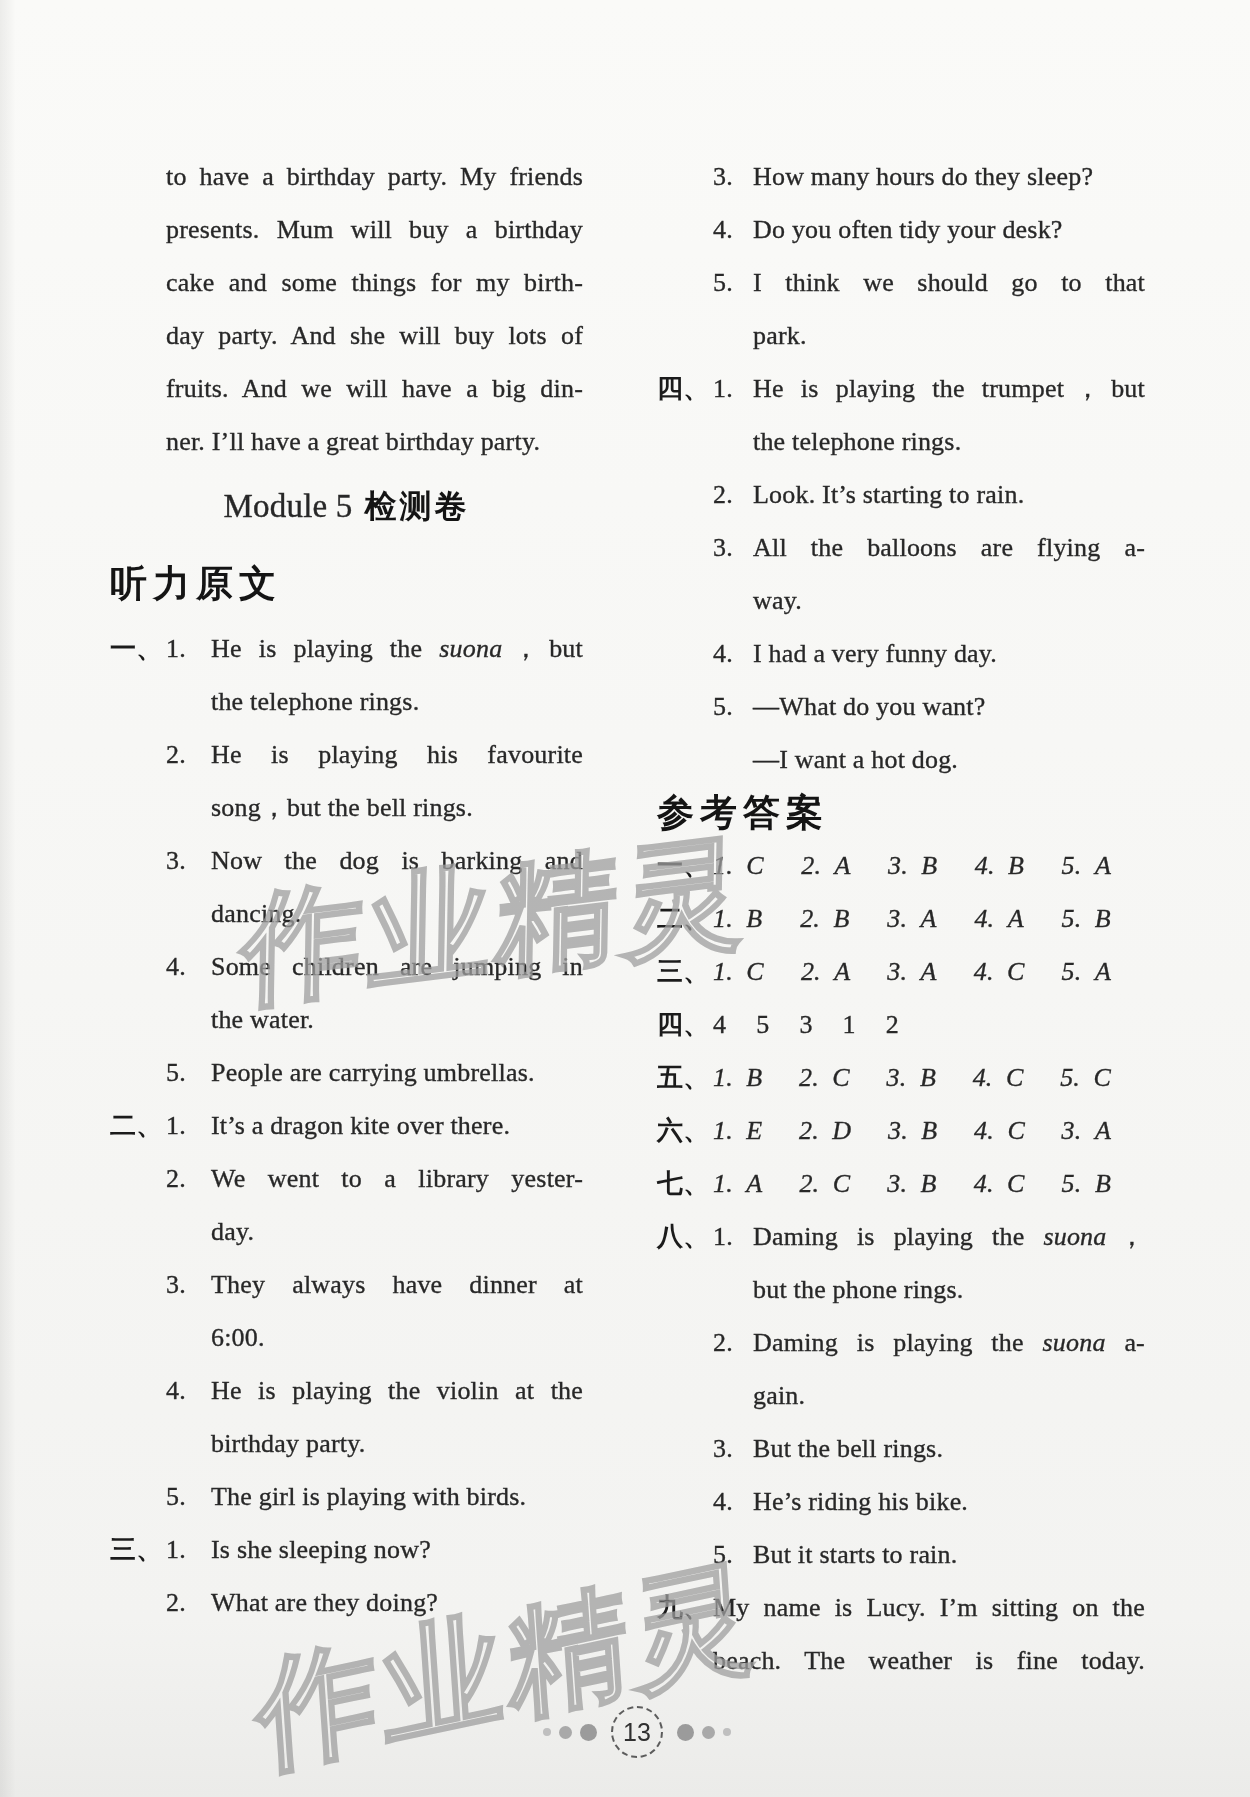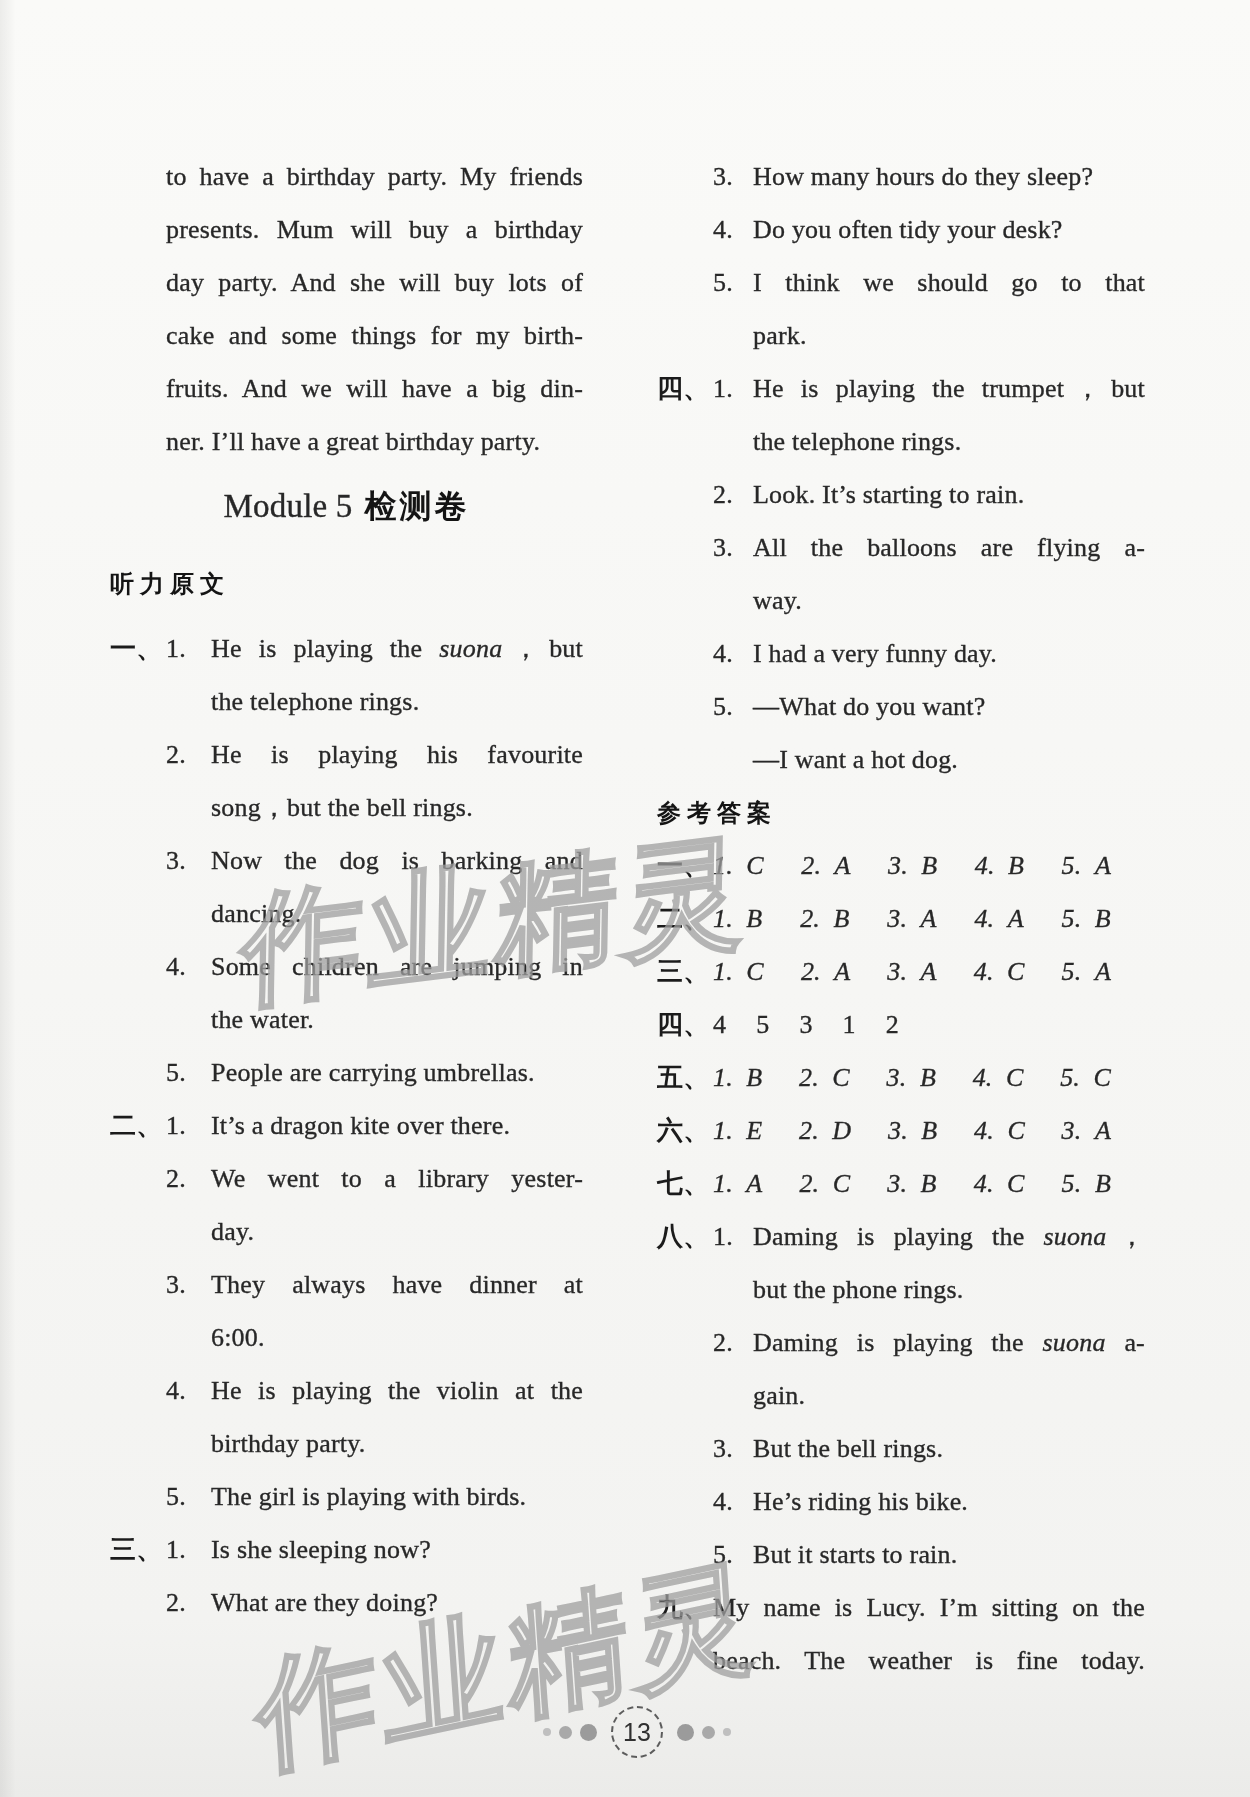--- a/index.html
+++ b/index.html
@@ -18,22 +18,22 @@
   .txt{flex:1;white-space:nowrap;-webkit-text-stroke:.35px #2e2e2e;}
   .txt.just{text-align:justify;text-align-last:justify;}
   .txt i{font-style:italic;}
   .marker{flex:0 0 56px;font-family:"Liberation Sans","DejaVu Sans",sans-serif;
     font-weight:700;font-size:26px;color:#1b1b1b;white-space:nowrap;}
   .num{-webkit-text-stroke:.35px #2e2e2e;}
   .title{display:block;text-align:center;}
   .title-en{font-size:33px;-webkit-text-stroke:.4px #2e2e2e;}
   .title-zh{font-family:"Liberation Sans","DejaVu Sans",sans-serif;font-weight:700;
     font-size:32px;color:#141414;margin-left:12px;letter-spacing:3px;}
-  .heading{font-family:Liberation Sans, sans-serif;font-weight:700;
-    font-size:24px;color:#141414;letter-spacing:6px;}
+  .heading{font-family:Liberation Serif, serif;font-weight:700;
+    font-size:37px;color:#141414;letter-spacing:6px;}
   .pairs{flex:1;display:flex;justify-content:space-between;padding-right:34px;white-space:nowrap;
     -webkit-text-stroke:.35px #2e2e2e;}
   .pair{white-space:pre;font-style:italic;}
   .seqv{margin-right:30px;-webkit-text-stroke:.35px #2e2e2e;}
   .wm{position:absolute;z-index:3;pointer-events:none;white-space:nowrap;
     font-family:"Liberation Sans","DejaVu Sans",sans-serif;font-weight:700;
     font-size:122px;letter-spacing:6px;color:transparent;
     -webkit-text-stroke:2.5px rgba(158,158,158,.88);opacity:.85;}
   #wm1{left:240px;top:840px;transform:rotate(-7deg) skewX(-8deg);}
   #wm2{left:252px;top:1585px;transform:rotate(-12deg) skewX(-8deg);}
@@ -52,24 +52,24 @@
 
 <div class="page">
   <div class="col" id="col-left">
       <div class="line" style="padding-left: 56px;">
         <div class="txt just">to have a birthday party. My friends</div>
       </div>
       <div class="line" style="padding-left: 56px;">
         <div class="txt just">presents. Mum will buy a birthday</div>
       </div>
       <div class="line" style="padding-left: 56px;">
+        <div class="txt just">cake and some things for my birth-</div>
+      </div>
+      <div class="line" style="padding-left: 56px;">
         <div class="txt just">day party. And she will buy lots of</div>
-      </div>
-      <div class="line" style="padding-left: 56px;">
-        <div class="txt just">cake and some things for my birth-</div>
       </div>
       <div class="line" style="padding-left: 56px;">
         <div class="txt just">fruits. And we will have a big din-</div>
       </div>
       <div class="line" style="padding-left: 56px;">
         <div class="txt">ner. I’ll have a great birthday party.</div>
       </div>
       <div class="line tall title"><span class="title-en">Module 5</span><span class="title-zh">检测卷</span></div>
       <div class="line heading tall">听力原文</div>
       <div class="line">

